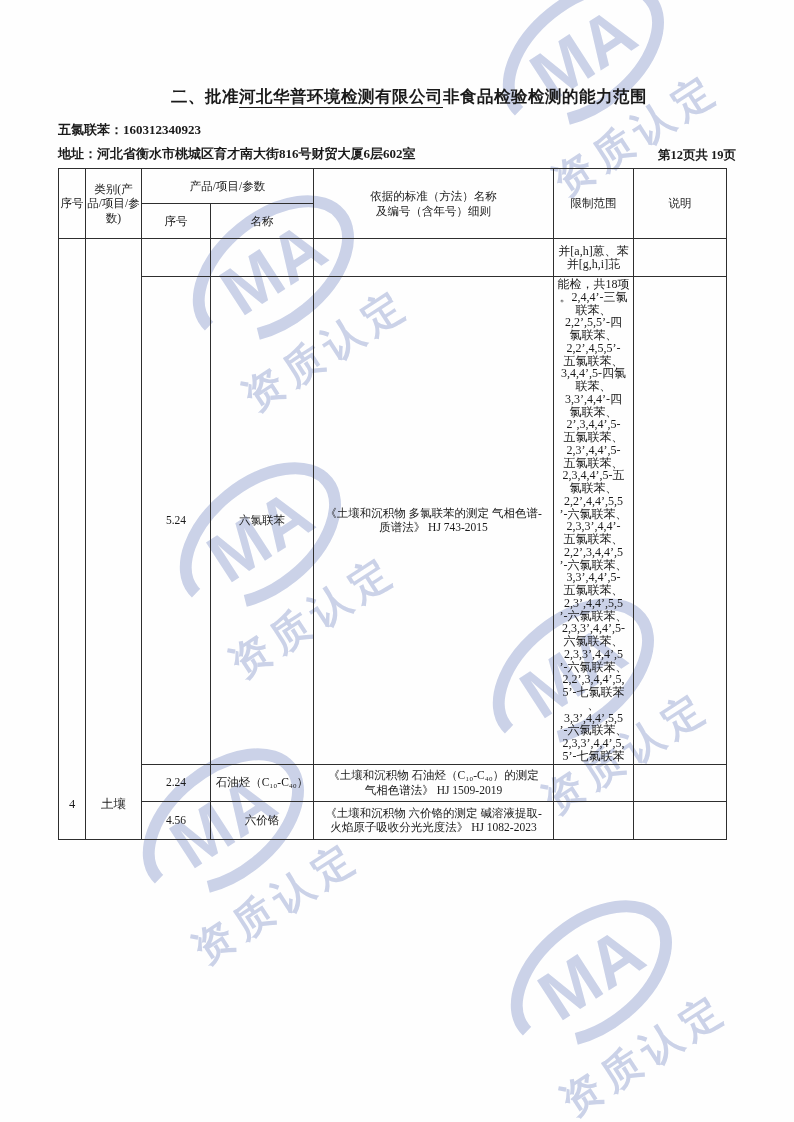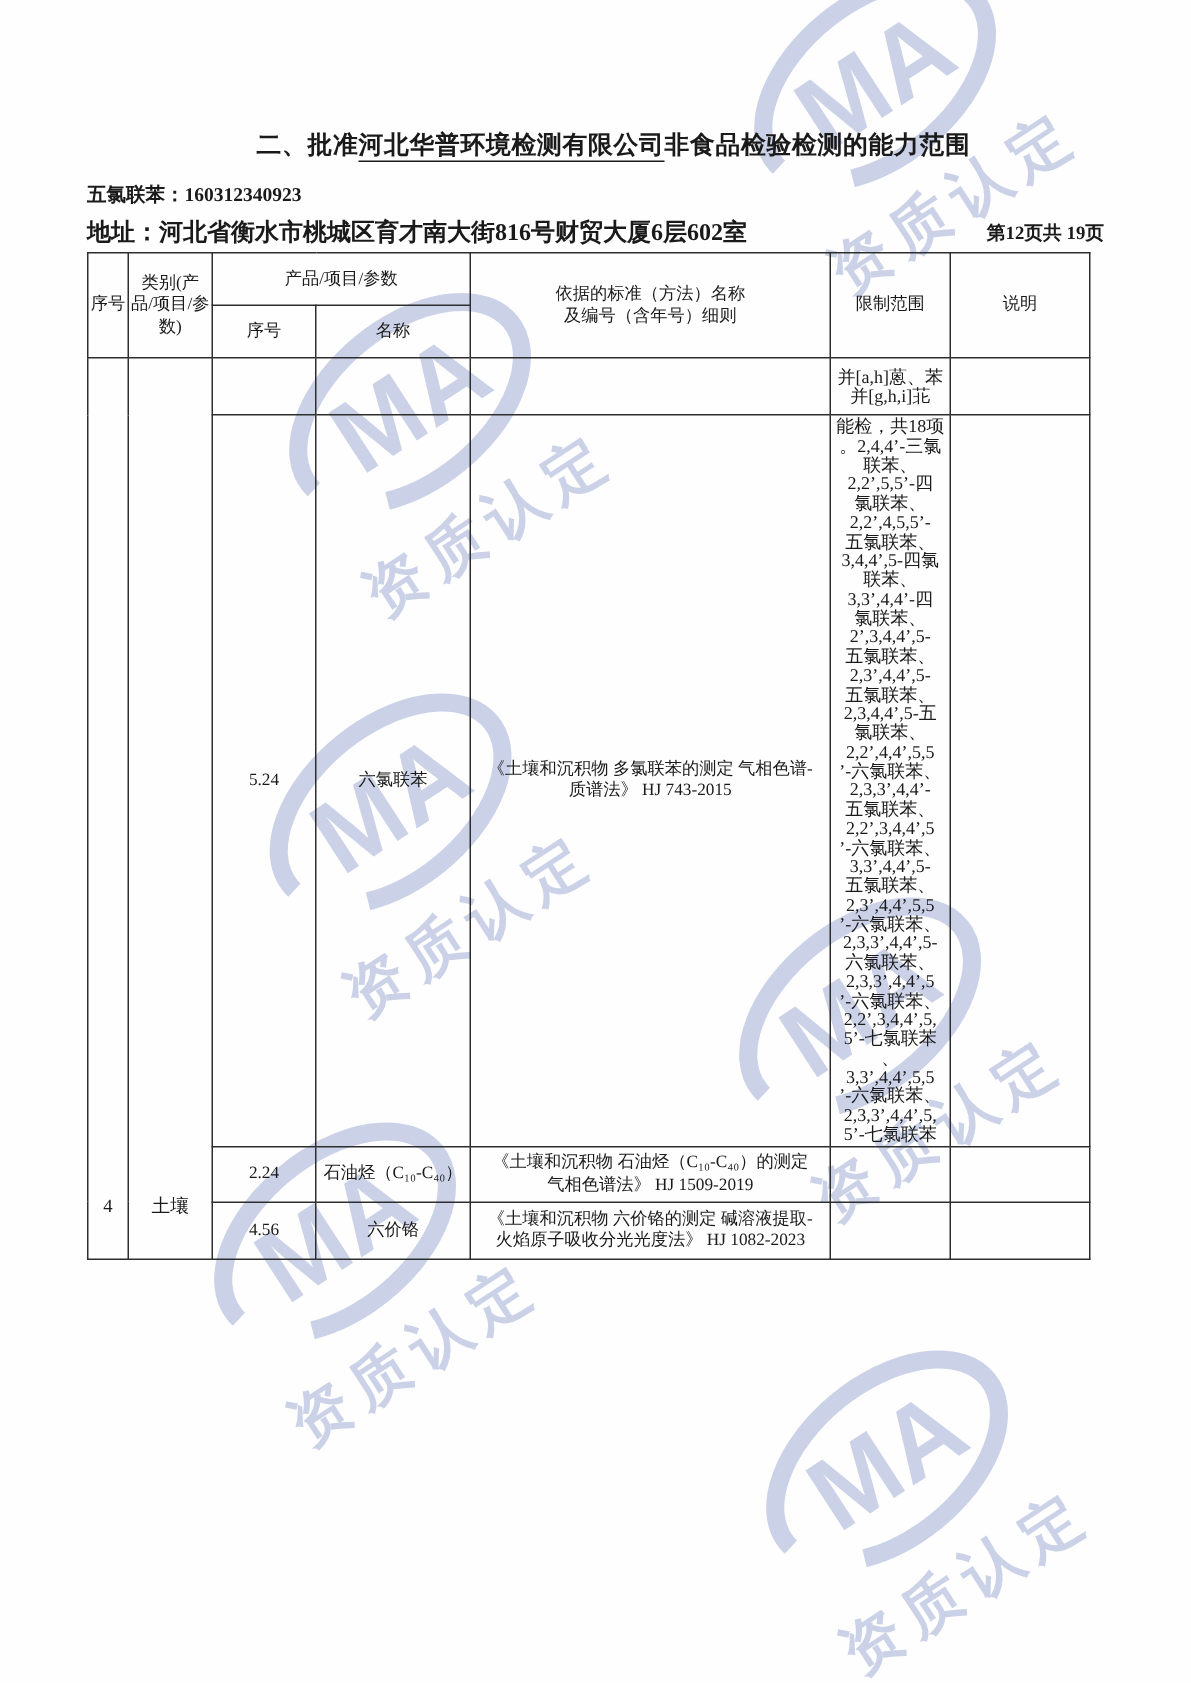--- a/index.html
+++ b/index.html
@@ -33,21 +33,21 @@
   }
   
   .content { position: relative; z-index: 1; }
   .doc-title {
     position: absolute; left: 12px; top: 86px; width: 100%;
     text-align: center;
     font-size: 16.5px; font-weight: bold; letter-spacing: 0.5px;
   }
   .doc-title .underlined { border-bottom: 1.5px solid #1a1a1a; padding-bottom: 1px; }
   .meta-cert { position: absolute; left: 58px; top: 121px; font-size: 13px; font-weight: bold; }
-  .meta-addr { position: absolute; left: 58px; top: 145px; font-size: 16px; font-weight: bold; }
+  .meta-addr { position: absolute; left: 58px; top: 145px; font-size: 13px; font-weight: bold; }
   .page-info { position: absolute; right: 58px; top: 147px; font-size: 12.5px; font-weight: bold; }
   
   table.cap {
     position: absolute; left: 58px; top: 168px;
     border-collapse: collapse; table-layout: fixed;
     width: 668px;
     font-size: 11.5px; line-height: 1.25;
   }
   table.cap td {
     border: 1px solid #2e2e2e;

